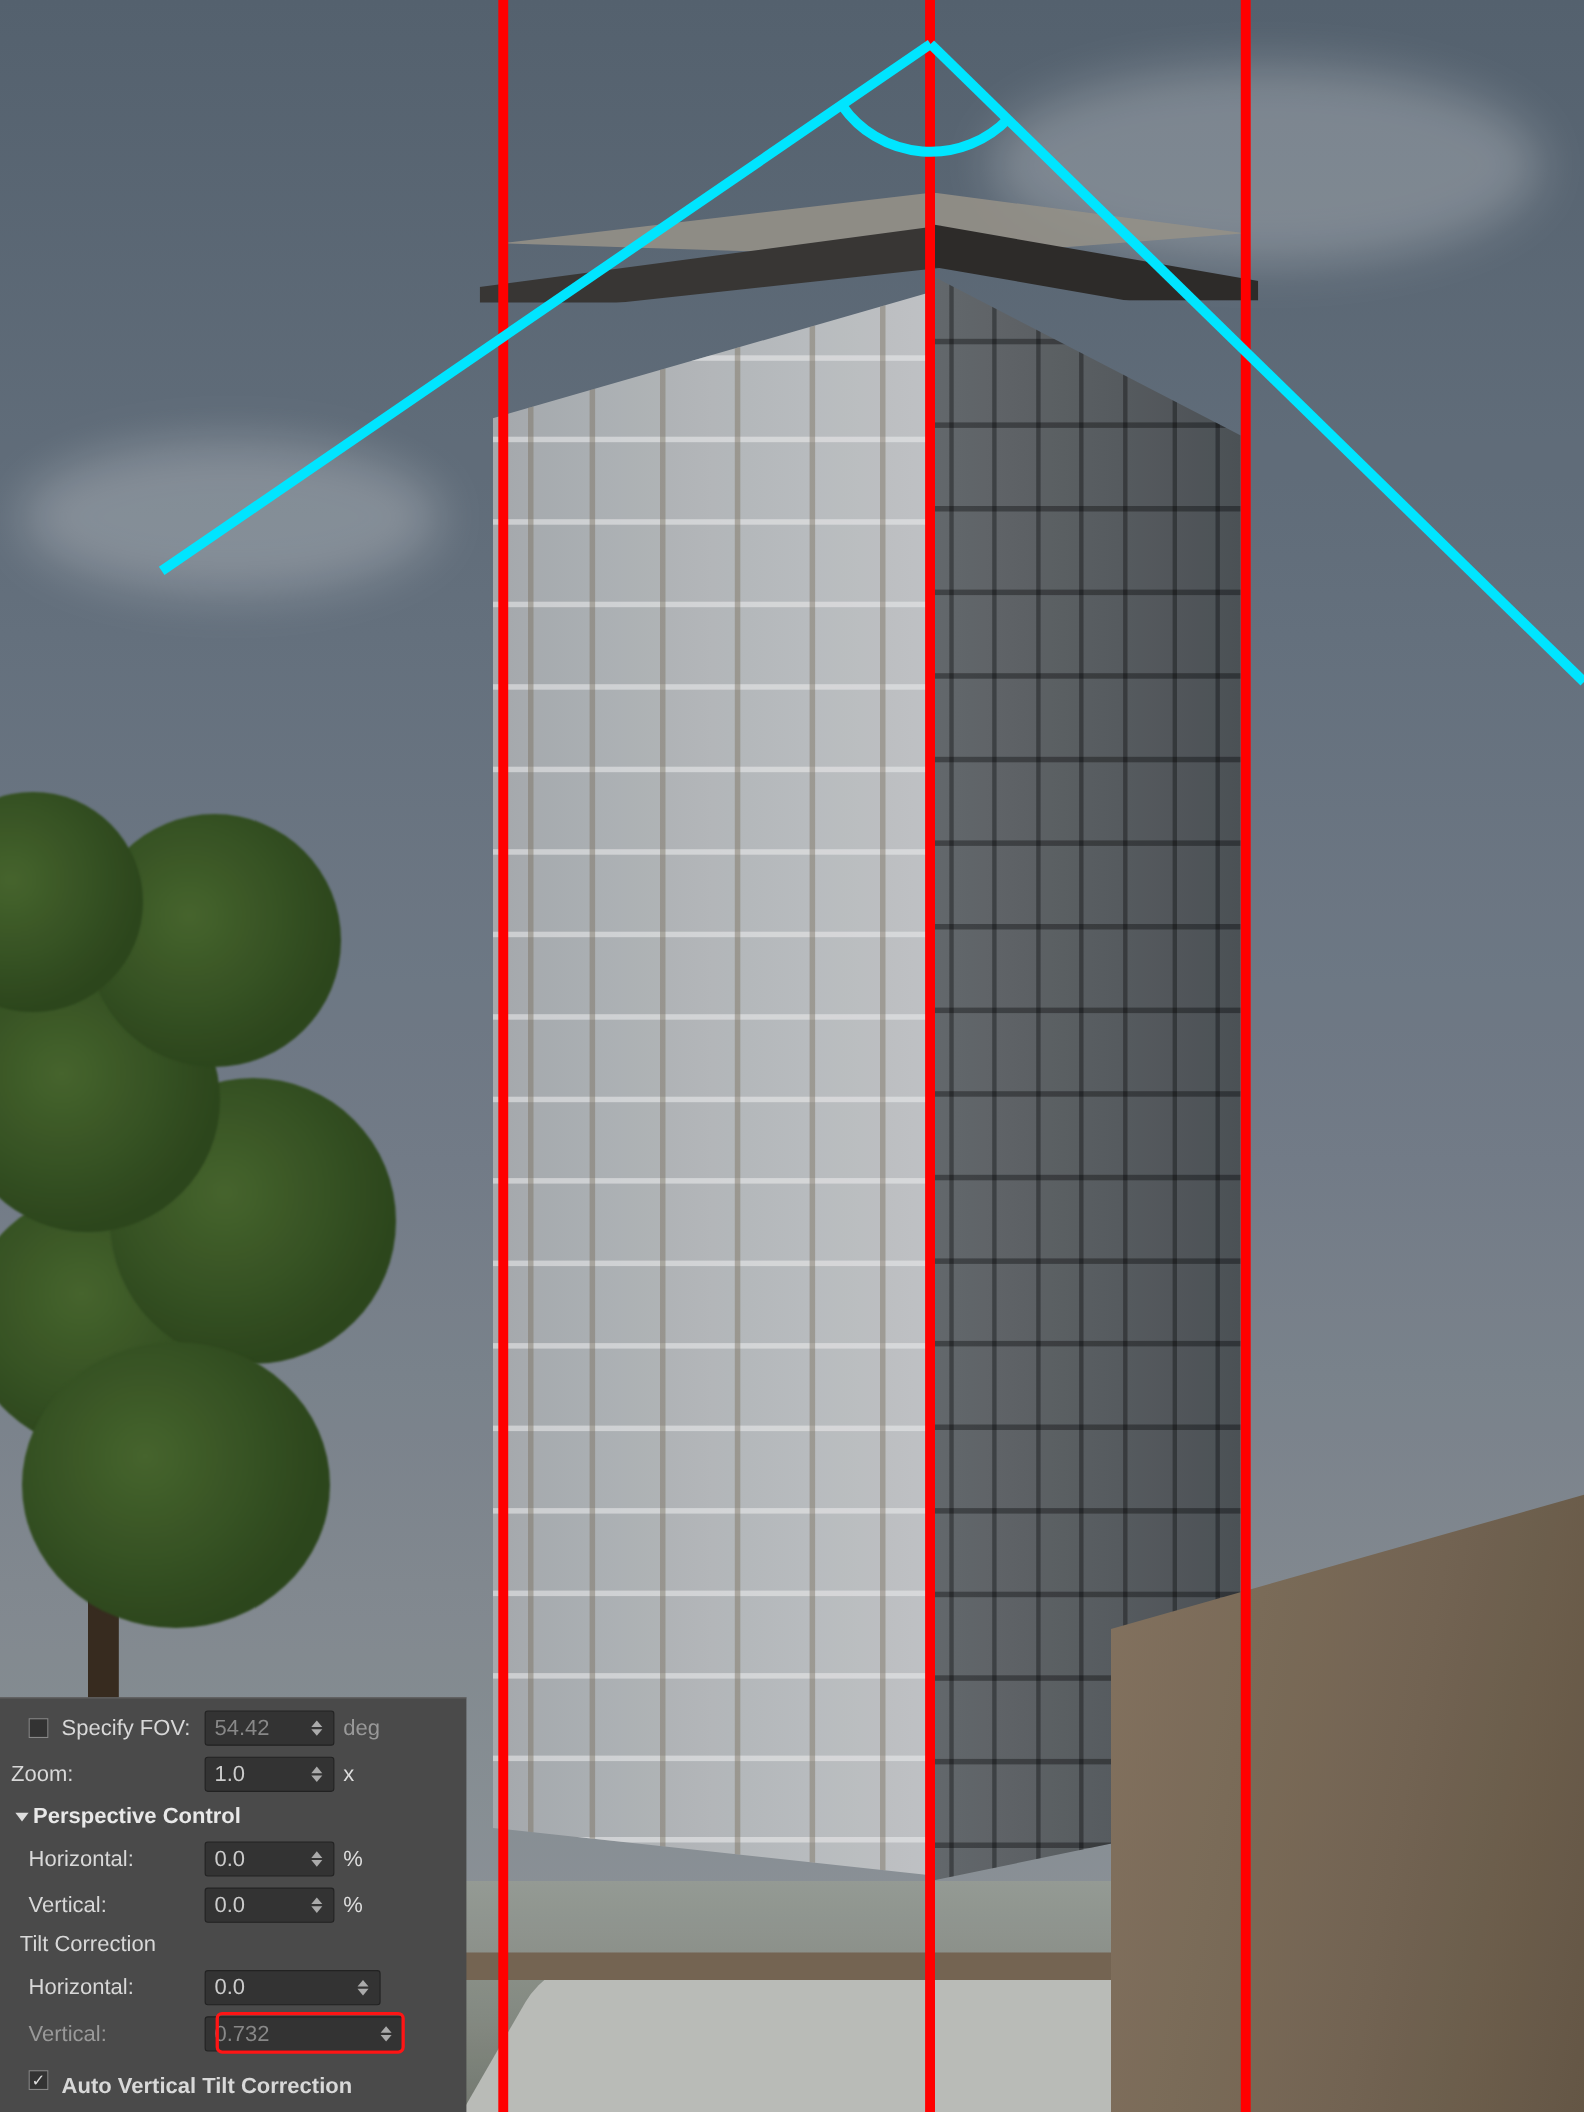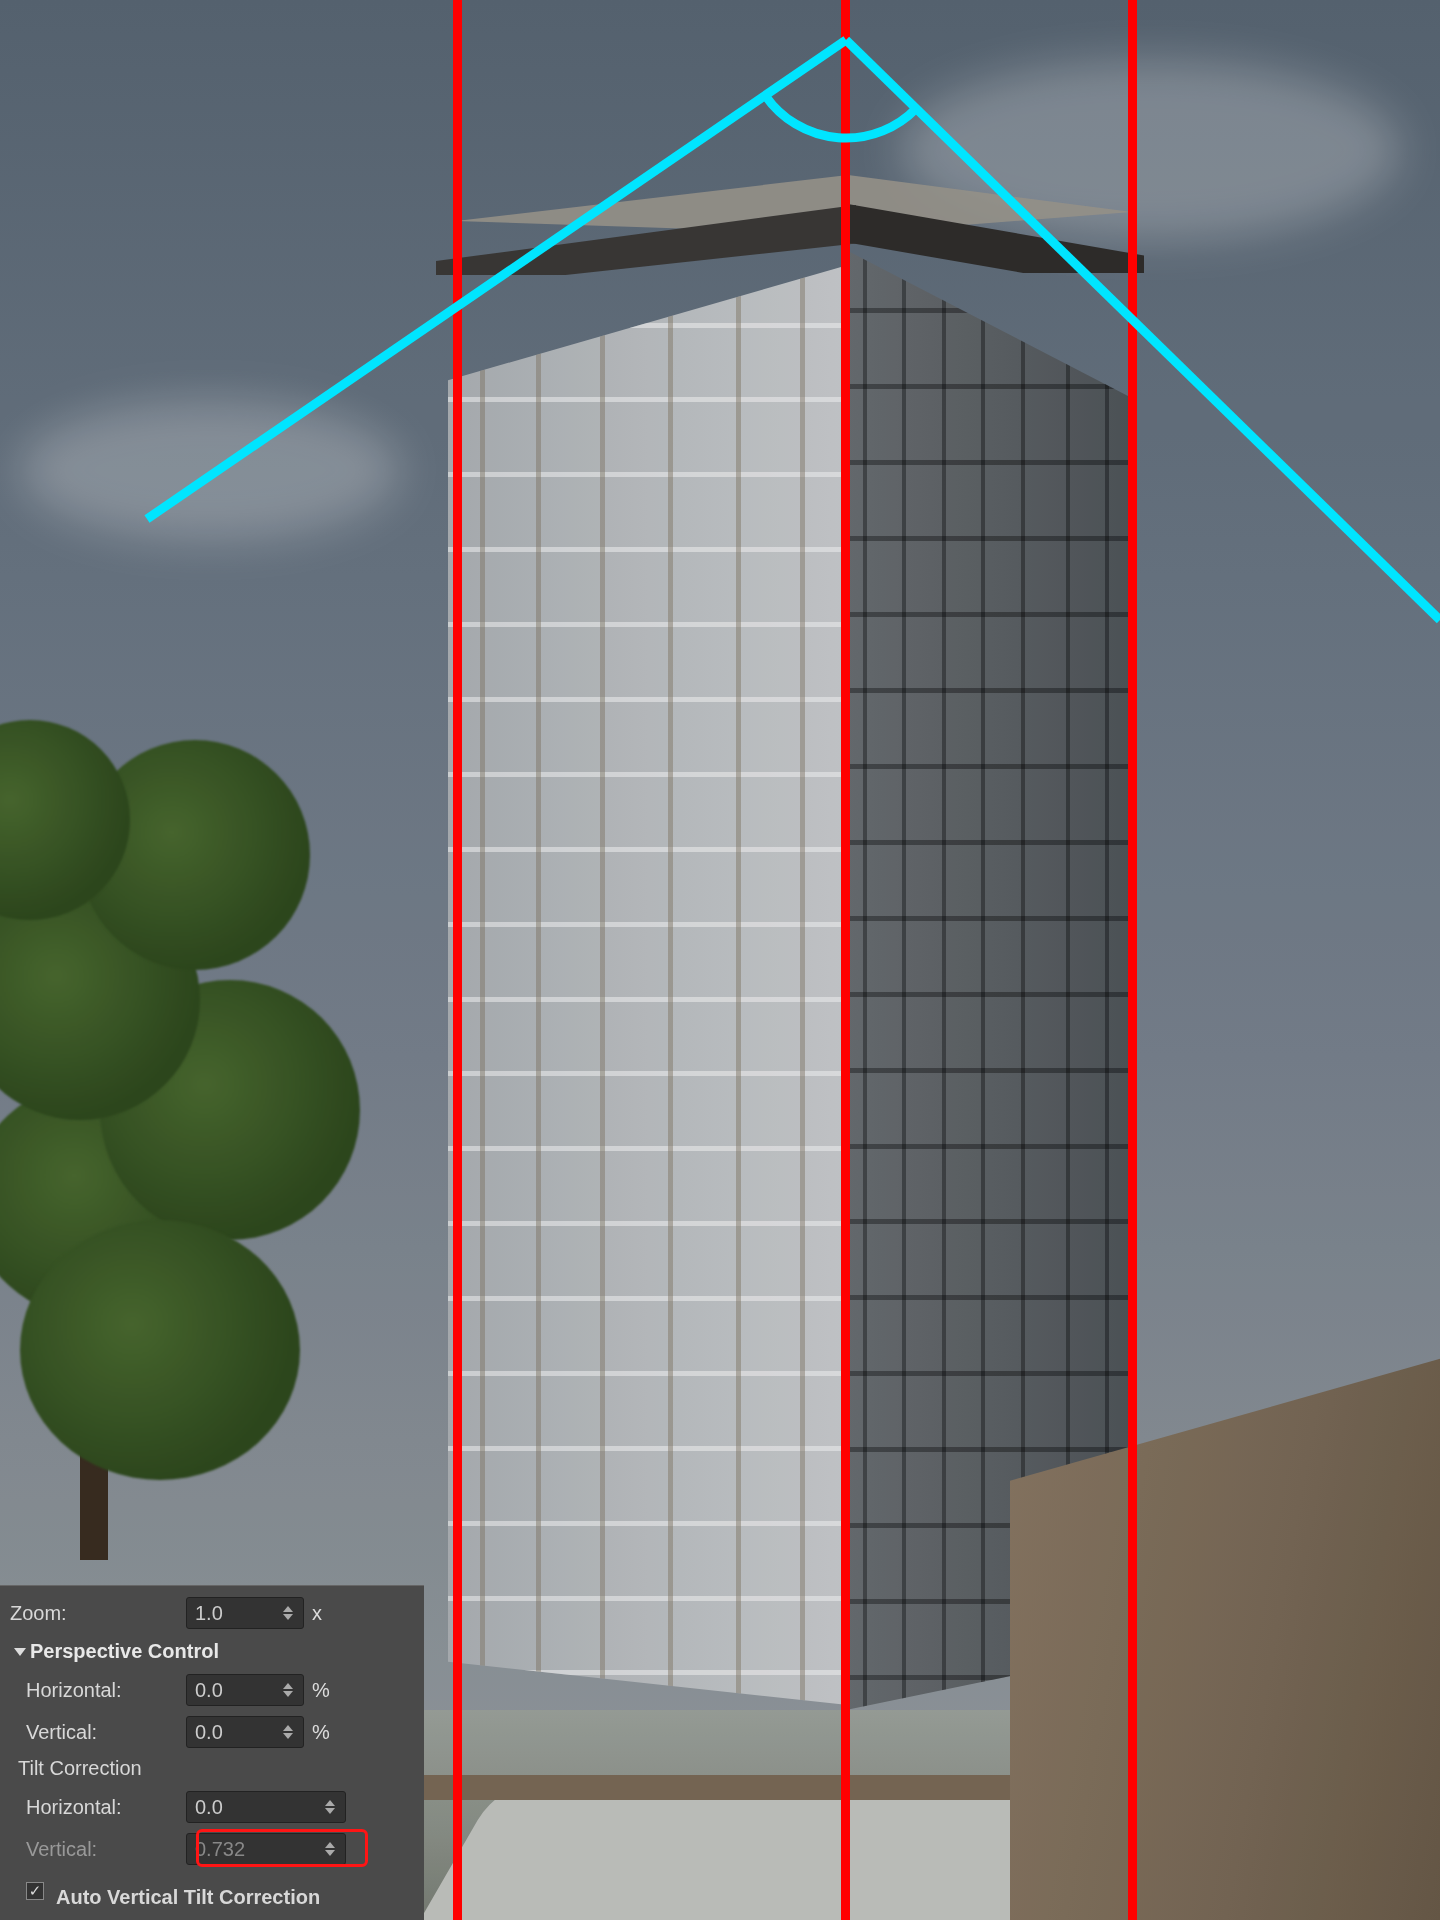--- a/index.html
+++ b/index.html
@@ -188,20 +188,31 @@
       <line id="cyL" class="cyan" x1="147" y1="519" x2="846" y2="40"></line>
       <line id="cyR" class="cyan" x1="846" y1="40" x2="1440" y2="620"></line>
       <path id="cyArc" class="cyan" d="M 765.7230996596788 96.21049076240254 A 98 98 0 0 0 916.4953004331878 108.07652030498173"></path>
     </svg>
   </div>
 
 
   <div class="panel">
 
 
+    <div class="row">
+      <div class="lbl ind" style="display:flex;align-items:center;gap:6px;">
+        <span class="chk"></span>
+        <span>Specify FOV:</span>
+      </div>
+      <div class="fld dis">
+          <span>54.42</span>
+          <span class="spin"></span>
+        </div>
+      <div class="unit" style="color:#999;">deg</div>
+    </div>
 
     <div class="row">
       <div class="lbl">Zoom:</div>
       <div class="fld">
           <span>1.0</span>
           <span class="spin"></span>
         </div>
       <div class="unit">x</div>
     </div>
 
@@ -233,21 +244,21 @@
 
     <div class="row">
       <div class="lbl ind">Horizontal:</div>
       <div class="fld" style="width:160px;">
           <span>0.0</span>
           <span class="spin"></span>
         </div>
     </div>
     <div class="row" style="position:relative;">
       <div class="lbl ind" style="color:#999;">Vertical:</div>
-      <div class="fld dis" style="width:160px;text-align:center;">
+      <div class="fld dis" style="width:181px;text-align:center;">
           <span>0.732</span>
           <span class="spin"></span>
         </div>
       <div class="hl" style="left:196px; top:1px; width:172px; height:38px;"></div>
     </div>
 
     <div class="row">
       <div class="lbl ind" style="flex:1; display:flex; align-items:center; gap:6px;">
         <span class="chk">✓</span>
         <span style="font-weight:bold;margin-top:12px;">Auto Vertical Tilt Correction</span>

